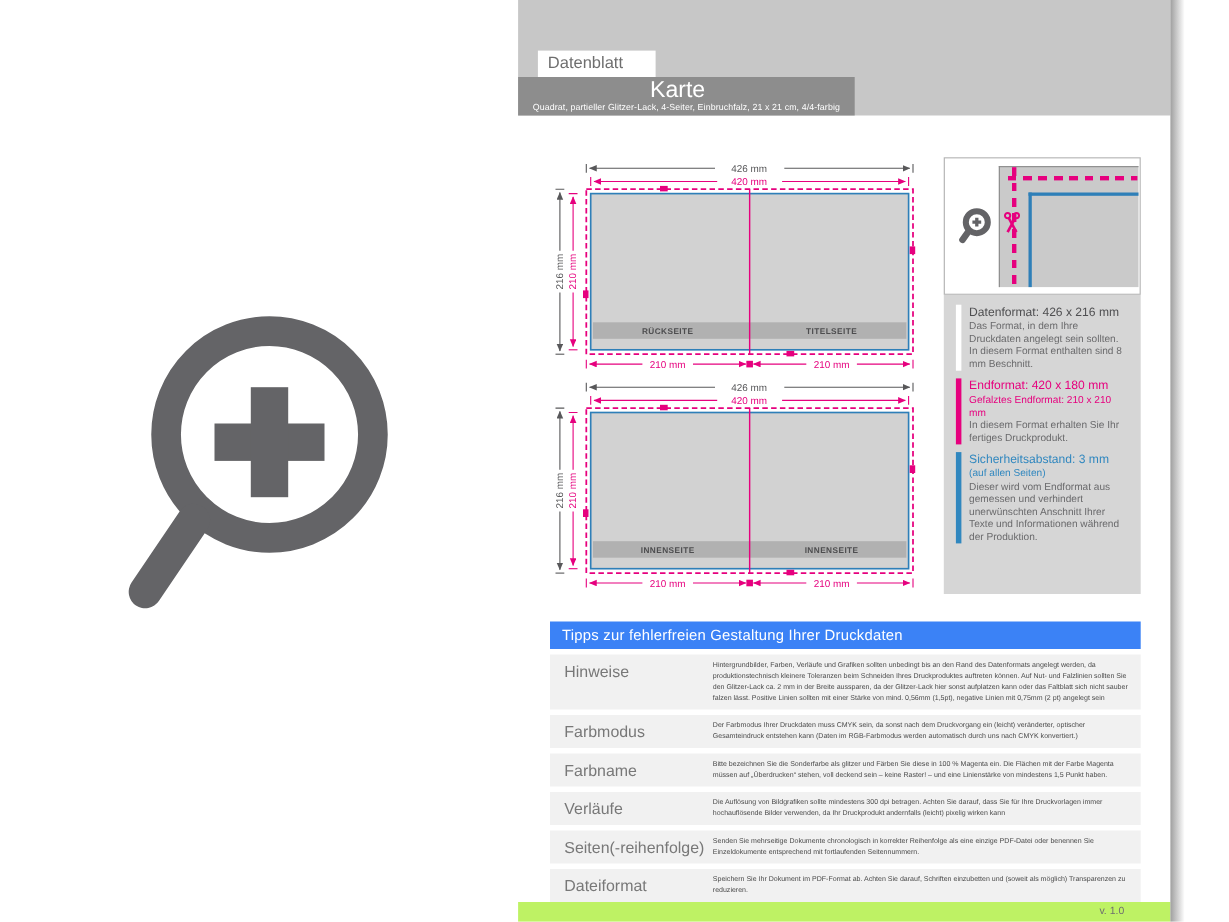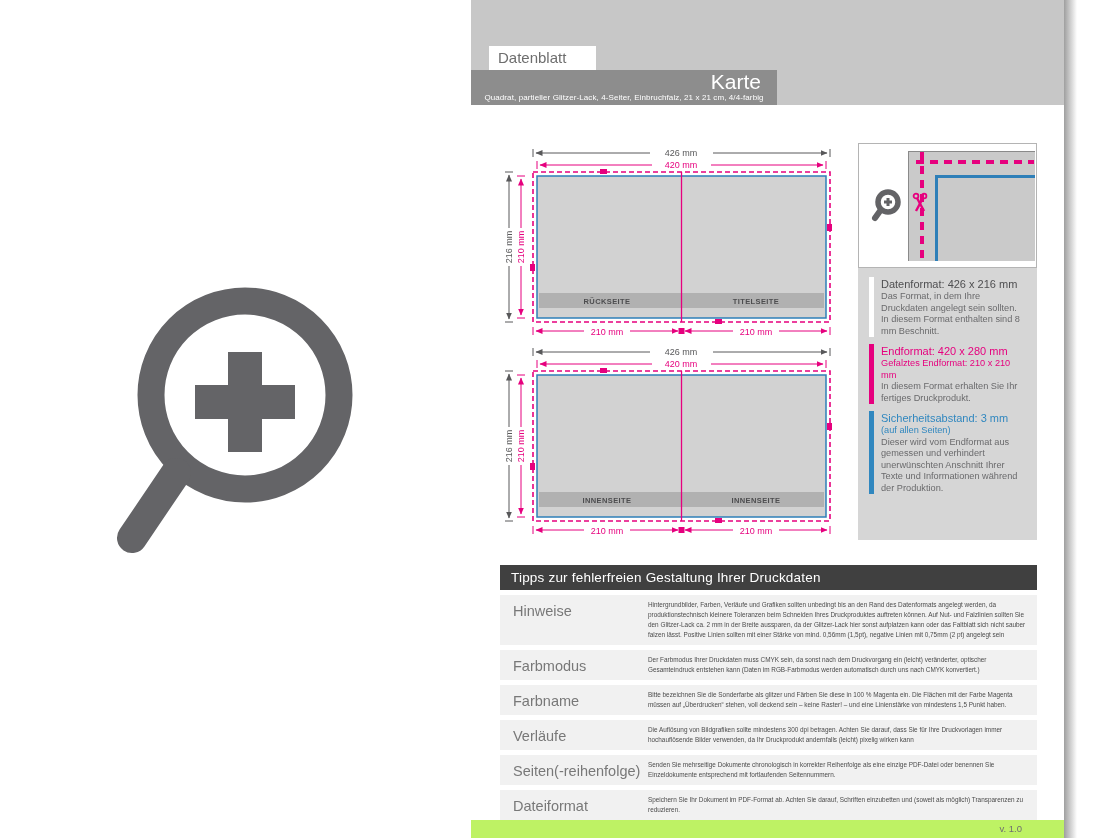--- a/index.html
+++ b/index.html
@@ -6,21 +6,21 @@
   html,body { width:1117px; height:838px; background:#ffffff; overflow:hidden;
               font-family:"Liberation Sans", sans-serif; }
   body { position:relative; }
   .abs { position:absolute; }
 
   
   .header-bar   { left:471px; top:0; width:593px; height:105px; background:#c7c7c7; }
   .tab          { left:489px; top:46px; width:107px; height:24px; background:#ffffff;
                   color:#6e6e6e; font-size:15px; line-height:24px; padding-left:9px; }
   .title-band   { left:471px; top:70px; width:306px; height:35px; background:#8d8d8d; color:#fff; }
-  .title-band .t{ text-align:right; padding-right:16px; font-size:21px; line-height:23px; }
+  .title-band .t{ text-align:center; padding-right:16px; font-size:21px; line-height:23px; }
   .title-band .s{ text-align:center; font-size:8px; line-height:10px; letter-spacing:.1px; }
 
   
   .logo { left:116px; top:282px; }
 
   
   svg.diagram { position:absolute; left:500px; }
   .dim  { font-size:9px; }
   .side { font-size:7.5px; font-weight:bold; letter-spacing:.4px; fill:#4d4d4f; }
   .g { fill:#58585a; } .m { fill:#e6007e; }
@@ -47,21 +47,21 @@
   .blk .bs { font-size:9.2px; line-height:11.5px; }
   .blk .bb { font-size:9.2px; line-height:11.5px; color:#6a6a6c; }
   .blk-white   { border-left:5px solid #ffffff; }
   .blk-magenta { border-left:5px solid #e6007e; }
   .blk-blue    { border-left:5px solid #3087bf; }
   .c-dark { color:#4f4f51; } .c-mag { color:#e6007e; } .c-blue { color:#3087bf; }
   .note { margin:10px 0 10px 12px; font-size:9.2px; line-height:11.6px; color:#6a6a6c; }
 
   
   .tips { left:500px; top:565px; width:537px; }
-  .tips-header { height:25px; background:#404040; color:#fff; font-size:13.5px;
+  .tips-header { height:25px; background:#3b82f6; color:#fff; font-size:13.5px;
                  line-height:25px; padding-left:11px; letter-spacing:.2px; }
   .tip-row { display:flex; background:#f1f1f1; margin-top:5px; }
   .tip-label { width:148px; padding:8px 0 6px 13px; font-size:14.5px; color:#787878; }
   .tip-text  { flex:1; padding:5px 10px 5px 0; font-size:6.4px; line-height:10px; color:#4b4b4b; }
 
   
   .footer { left:471px; top:820px; width:593px; height:18px; background:#bef264;
             color:#6f6f6f; font-size:9.5px; line-height:18px; text-align:right;
             padding-right:42px; }
   .page-shadow { left:1064px; top:0; width:13px; height:838px;
@@ -203,21 +203,21 @@
       <line x1="5" y1="6" x2="12" y2="19" stroke="#e6007e" stroke-width="2.4"></line>
       <line x1="11" y1="6" x2="4" y2="19" stroke="#e6007e" stroke-width="2.4"></line>
     </svg>
   </div>
   <div class="panel-body">
     <div class="blk blk-white">
       <div class="bt c-dark">Datenformat: 426 x 216 mm</div>
       <div class="bb">Das Format, in dem Ihre Druckdaten angelegt sein sollten. In diesem Format enthalten sind 8 mm Beschnitt.</div>
     </div>
     <div class="blk blk-magenta">
-      <div class="bt c-mag">Endformat: 420 x 280 mm</div>
+      <div class="bt c-mag">Endformat: 420 x 180 mm</div>
       <div class="bs c-mag">Gefalztes Endformat: 210 x 210 mm</div>
       <div class="bb">In diesem Format erhalten Sie Ihr fertiges Druckprodukt.</div>
     </div>
     <div class="blk blk-blue">
       <div class="bt c-blue">Sicherheitsabstand: 3 mm</div>
       <div class="bs c-blue">(auf allen Seiten)</div>
       <div class="bb">Dieser wird vom Endformat aus gemessen und verhindert unerwünschten Anschnitt Ihrer Texte und Informationen während der Produktion.</div>
     </div>
   </div>
 </div>

